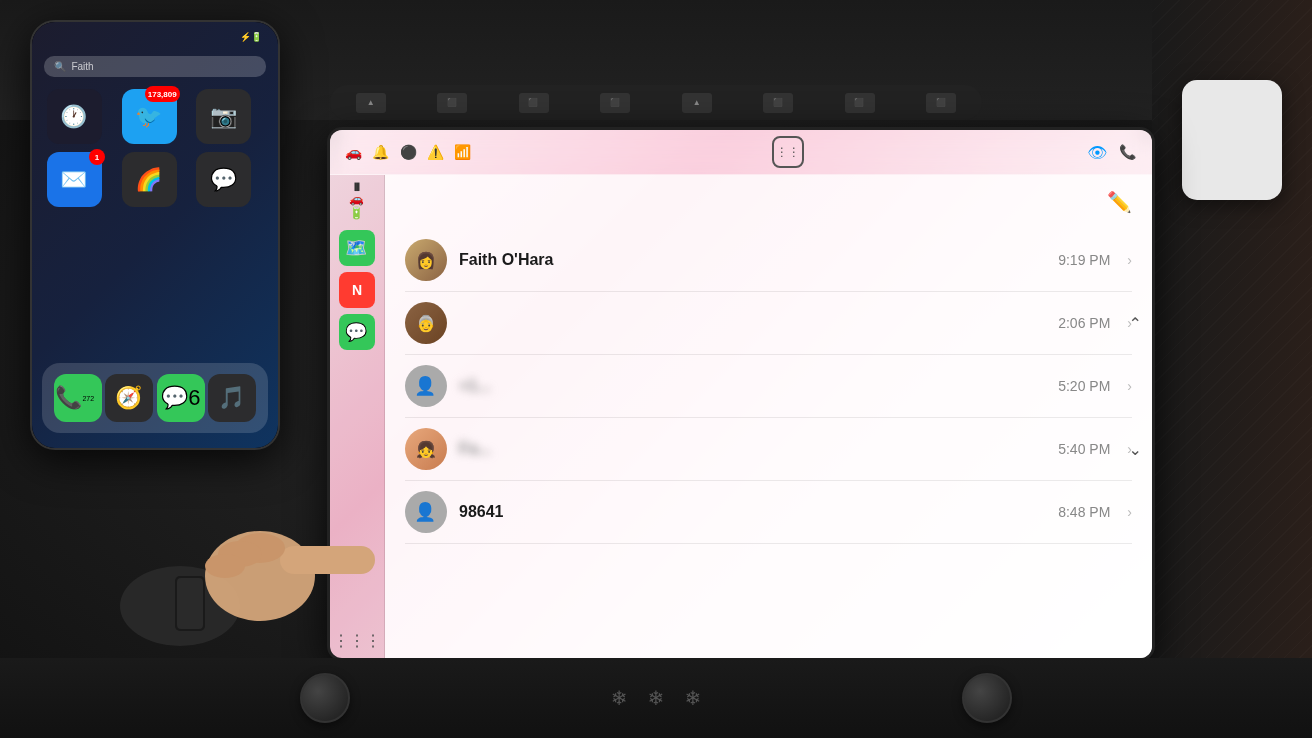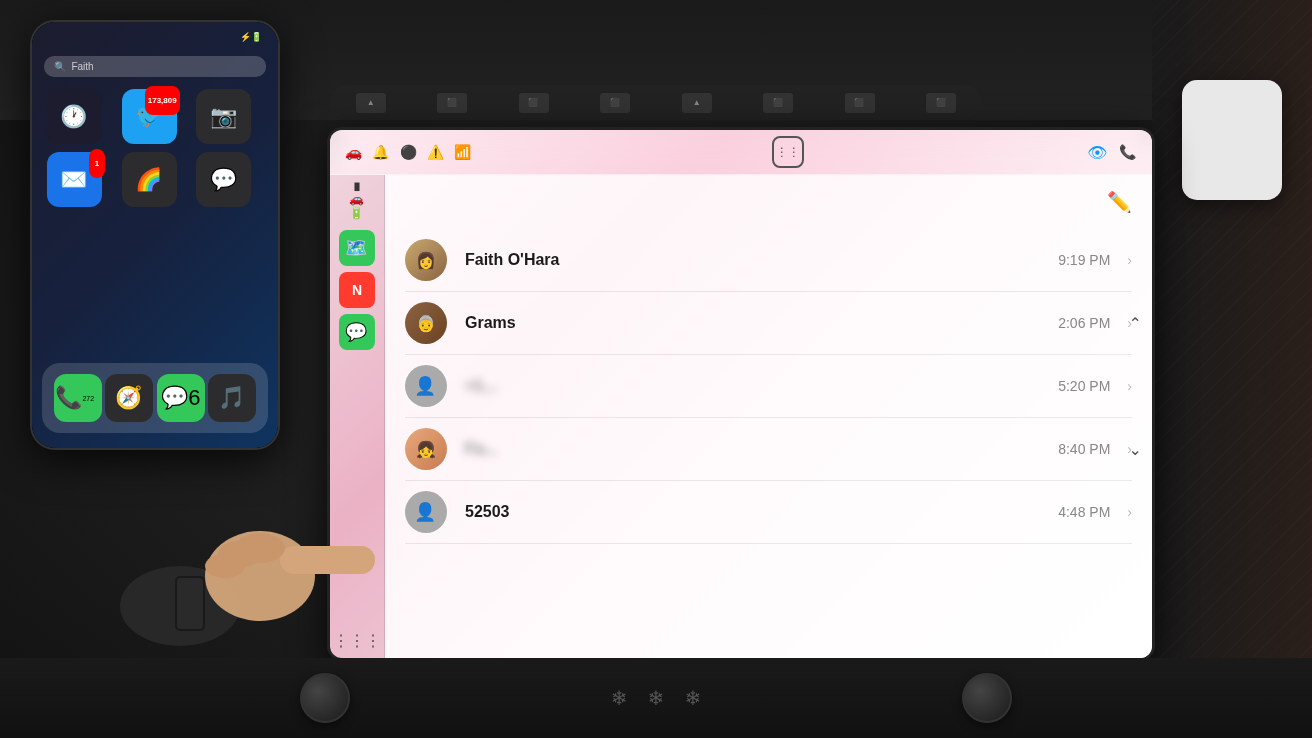--- a/index.html
+++ b/index.html
@@ -121,21 +121,21 @@
 
     .phone-app-icon .badge {
       position: absolute;
       top: -3px;
       right: -3px;
       background: red;
       color: white;
       font-size: 8px;
       font-weight: bold;
       min-width: 16px;
-      height: 29px;
+      height: 16px;
       border-radius: 8px;
       display: flex;
       align-items: center;
       justify-content: center;
       padding: 0 3px;
     }
 
     .phone-dock {
       position: absolute;
       bottom: 15px;
@@ -355,21 +355,20 @@
       flex-shrink: 0;
       overflow: hidden;
     }
 
     .message-avatar.gray {
       background: #aaa;
     }
 
     .message-info {
       flex: 1;
-      margin-left: 6px;
     }
 
     .message-name {
       font-size: 16px;
       font-weight: 600;
       color: #1a1a1a;
     }
 
     .message-time {
       font-size: 14px;
@@ -650,23 +649,20 @@
             <span class="message-name">Faith O'Hara</span>
           </div>
           <span class="message-time">9:19 PM</span>
           <span class="message-chevron">›</span>
         </div>
 
         <div class="message-item">
           <div class="message-avatar" style="background: linear-gradient(135deg, #8b6343, #6b4323);">
             <span>👵</span>
           </div>
-          <div class="message-info">
-            <span class="message-name">Grams</span>
-          </div>
           <span class="message-time">2:06 PM</span>
           <span class="message-chevron">›</span>
           <span style="position:absolute; right:-10px; color:#555; font-size:16px;">⌃</span>
         </div>
 
         <div class="message-item">
           <div class="message-avatar gray">
             <span style="color:white; font-size:18px;">👤</span>
           </div>
           <div class="message-info">
@@ -676,33 +672,33 @@
           <span class="message-chevron">›</span>
         </div>
 
         <div class="message-item">
           <div class="message-avatar" style="background: linear-gradient(135deg, #e8a87c, #c87c50);">
             <span>👧</span>
           </div>
           <div class="message-info">
             <span class="message-name blurred-text">Fa...</span>
           </div>
-          <span class="message-time">8:40 PM</span>
+          <span class="message-time">5:40 PM</span>
           <span class="message-chevron">›</span>
           <span style="position:absolute; right:-10px; color:#555; font-size:16px;">⌄</span>
         </div>
 
         <div class="message-item">
           <div class="message-avatar gray">
             <span style="color:white; font-size:18px;">👤</span>
           </div>
           <div class="message-info">
-            <span class="message-name">52503</span>
-          </div>
-          <span class="message-time">4:48 PM</span>
+            <span class="message-name">98641</span>
+          </div>
+          <span class="message-time">8:48 PM</span>
           <span class="message-chevron">›</span>
         </div>
 
       </div>
     </div>
 
   </div>
 </div>
 
 <div class="bottom-nav">

